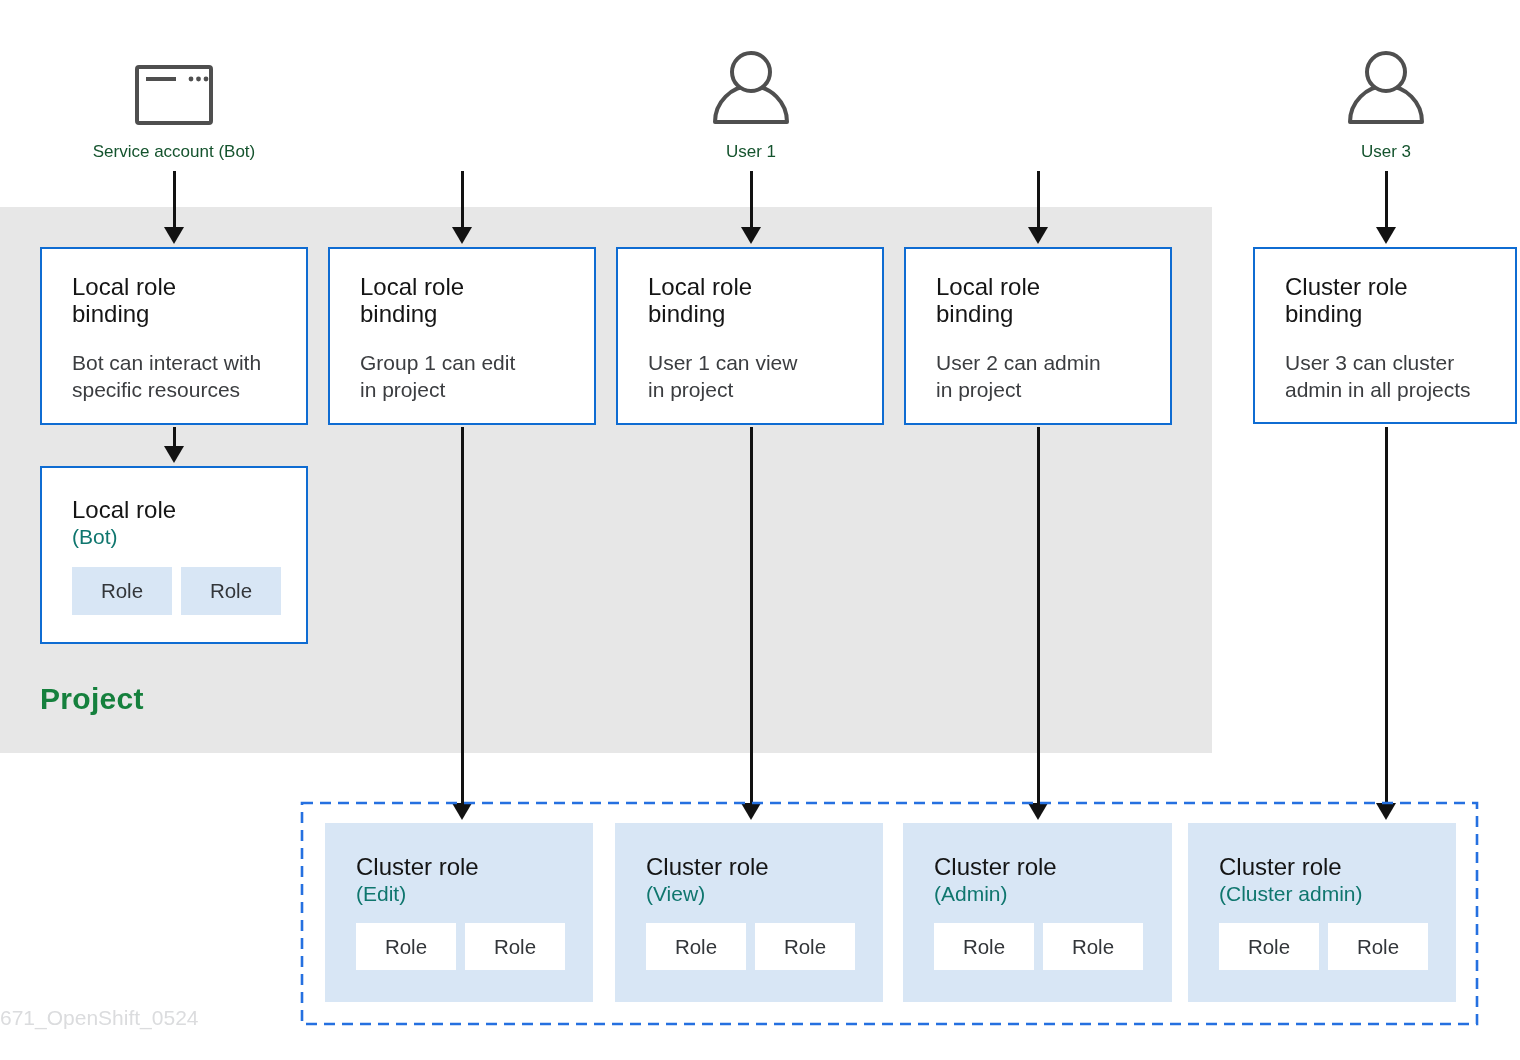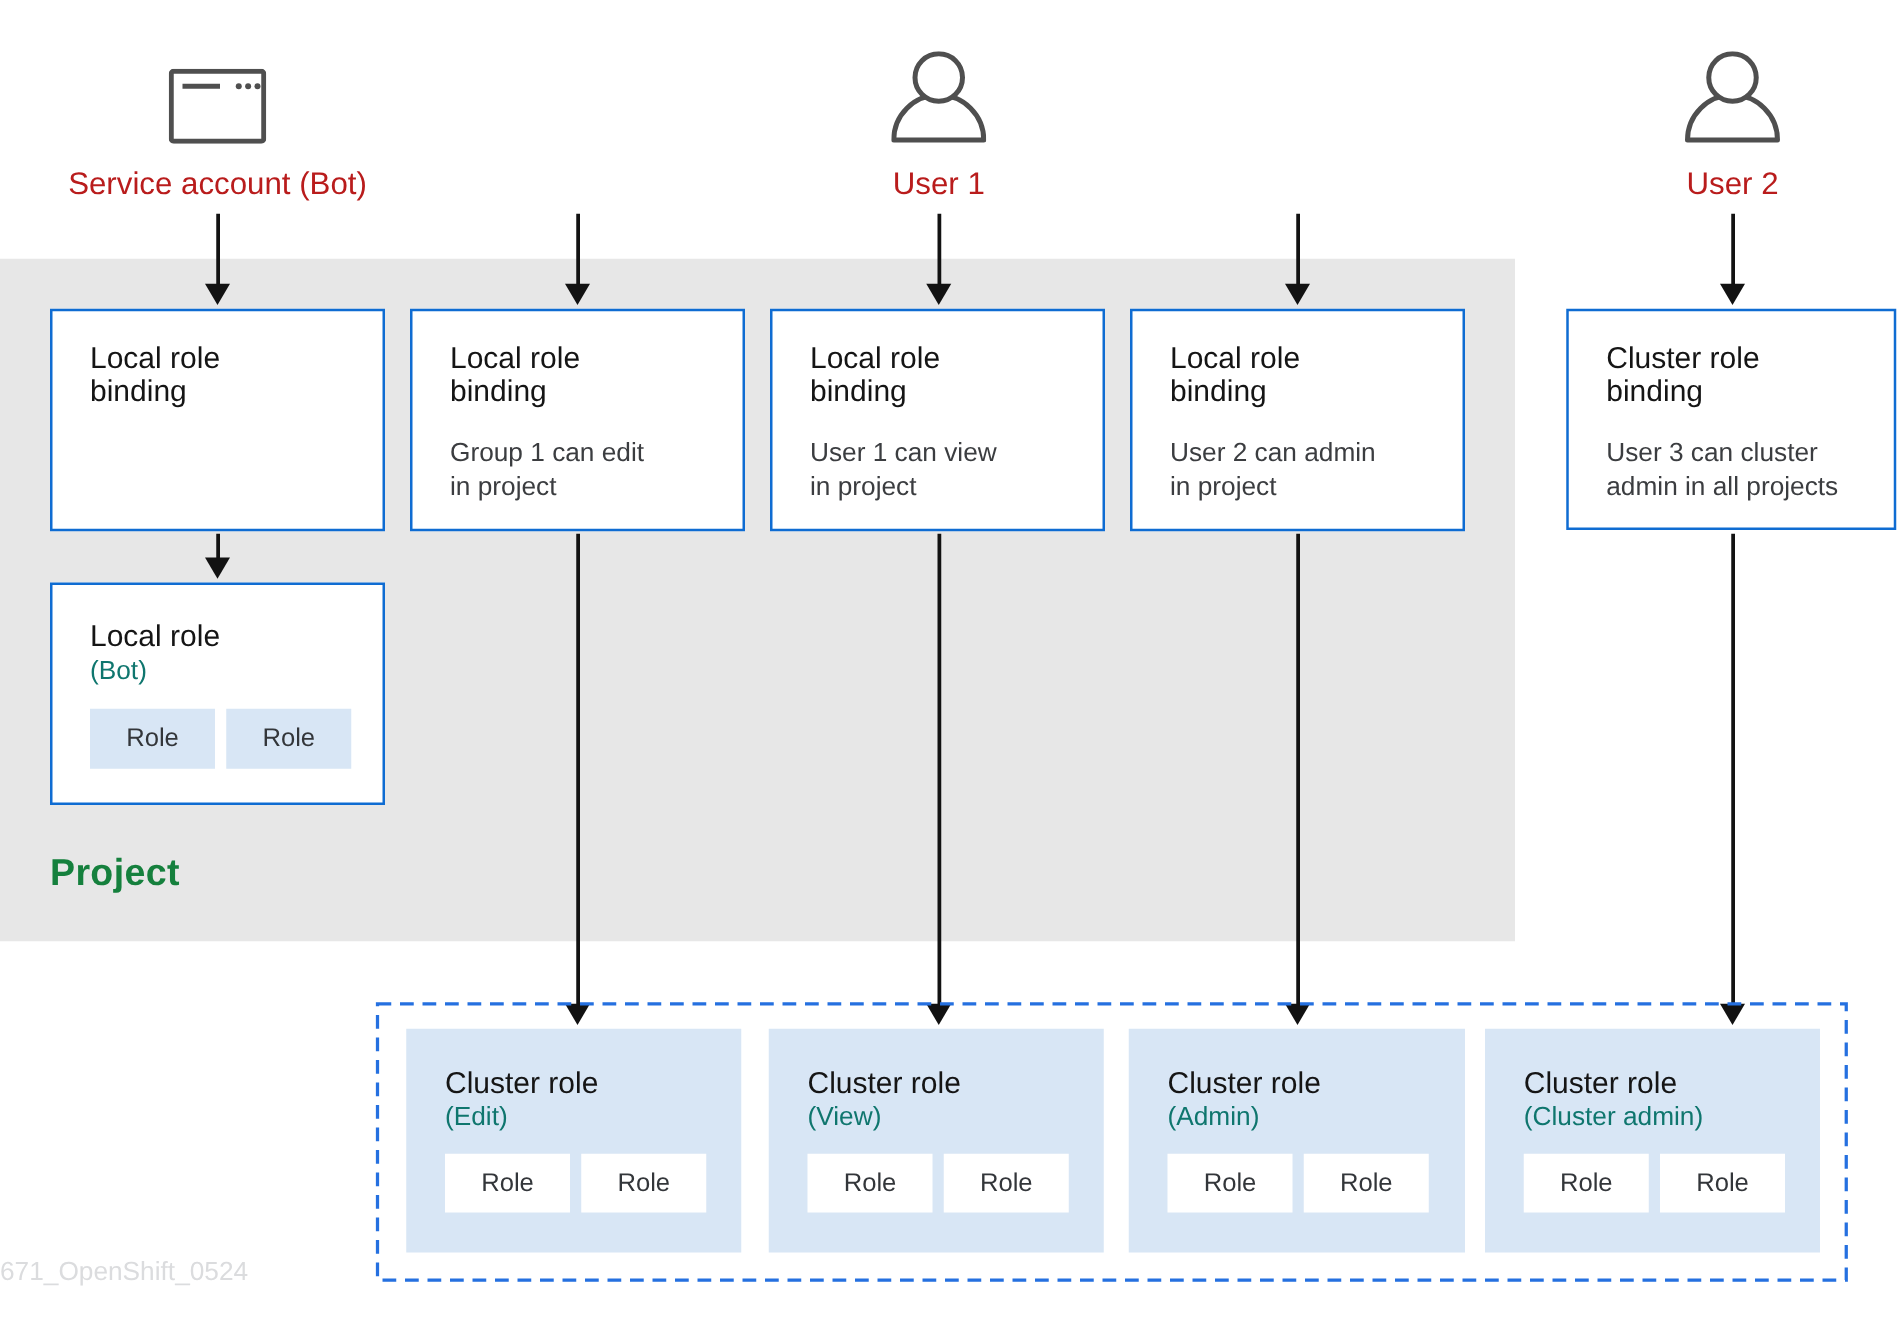--- a/index.html
+++ b/index.html
@@ -7,21 +7,21 @@
     position:relative;width:1520px;height:1060px;background:#ffffff;
     font-family:"Liberation Sans", sans-serif;color:#151515;overflow:hidden;
   }
   .project-region{position:absolute;left:0;top:207px;width:1212px;height:546px;background:#e7e7e7;}
   .project-label{position:absolute;left:40px;top:682px;font-size:30px;font-weight:bold;letter-spacing:.3px;color:#15803d;}
   .watermark{position:absolute;left:0px;top:1006px;font-size:21px;color:#dbdcde;}
 
   
   .actor{position:absolute;top:26px;width:240px;height:136px;display:flex;flex-direction:column;
          align-items:center;justify-content:flex-end;}
-  .actor .alabel{margin-top:13px;font-size:25px;color:#b91c1c;}
+  .actor .alabel{margin-top:13px;font-size:17px;color:#14532d;}
   .actor-1{left:54px;} .actor-2{left:342px;} .actor-3{left:631px;} .actor-4{left:918px;} .actor-5{left:1266px;}
 
   
   .vline{position:absolute;width:3px;background:#121212;}
   .ahead{position:absolute;width:0;height:0;border-left:10px solid transparent;
          border-right:10px solid transparent;border-top:17px solid #121212;}
   .l-top{top:171px;height:58px;} .h-top{top:227px;}
   .x174{left:172.5px;} .x462{left:460.5px;} .x751{left:749.5px;} .x1038{left:1036.5px;} .x1386{left:1384.5px;}
   .hx174{left:164px;} .hx462{left:452px;} .hx751{left:741px;} .hx1038{left:1028px;} .hx1386{left:1376px;}
   .l-bot{top:427px;height:21px;} .h-bot{top:446px;}
@@ -87,37 +87,39 @@
   </div>
 
 
   <div class="actor actor-5">
     <span>
       <svg width="76" height="74" viewBox="0 0 76 74">
         <path d="M2,71 A36,36 0 0 1 74,71 Z" fill="#fff" stroke="#4f4f4f" stroke-width="4" stroke-linejoin="round"></path>
         <circle cx="38" cy="21" r="19" fill="#fff" stroke="#4f4f4f" stroke-width="4"></circle>
       </svg>
     </span>
-    <span class="alabel">User 2</span>
+    <span class="alabel">User 3</span>
   </div>
 
   <div class="vline l-top x174"></div>
   <div class="ahead h-top hx174"></div>
   <div class="vline l-top x462"></div>
   <div class="ahead h-top hx462"></div>
   <div class="vline l-top x751"></div>
   <div class="ahead h-top hx751"></div>
   <div class="vline l-top x1038"></div>
   <div class="ahead h-top hx1038"></div>
   <div class="vline l-top x1386"></div>
   <div class="ahead h-top hx1386"></div>
 
   <div class="card card-1">
     <div class="card-title">Local role
 binding</div>
+    <div class="card-desc">Bot can interact with
+specific resources</div>
   </div>
   <div class="card card-2">
     <div class="card-title">Local role
 binding</div>
     <div class="card-desc">Group 1 can edit
 in project</div>
   </div>
   <div class="card card-3">
     <div class="card-title">Local role
 binding</div>

